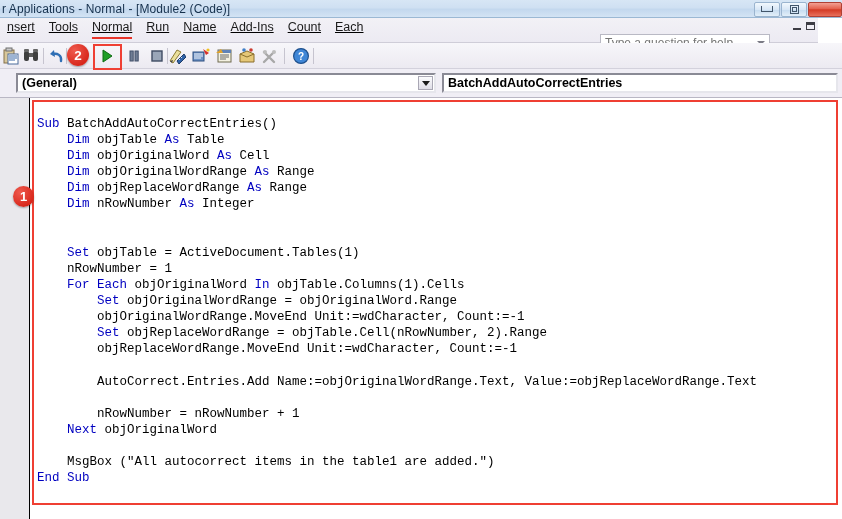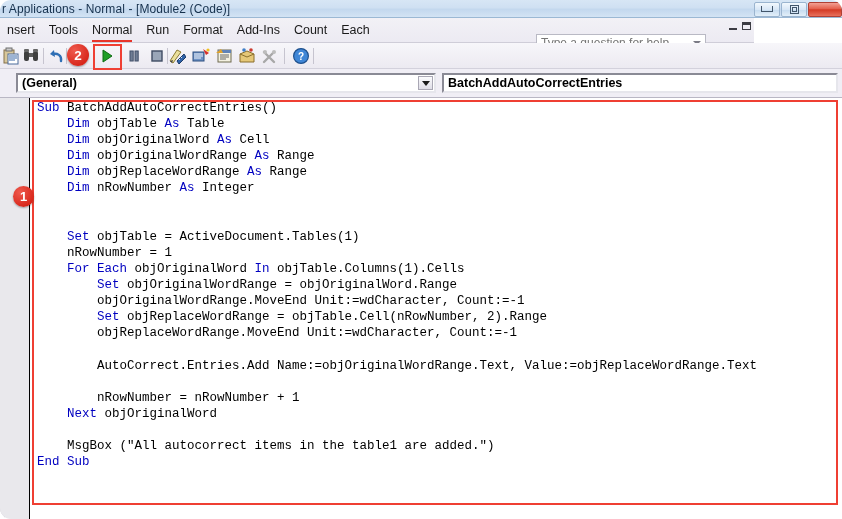--- a/index.html
+++ b/index.html
@@ -3,21 +3,21 @@
 <meta charset="utf-8">
 <style>
   html,body{margin:0;padding:0;}
   body{
     width:842px;height:519px;overflow:hidden;
     background:#ffffff;
     font-family:"Liberation Sans", sans-serif;
     font-size:12px;
     -webkit-font-smoothing:antialiased;
   }
-  #app{position:relative;width:842px;height:519px;overflow:hidden;border-radius:11px;}
+  #app{position:relative;width:842px;height:519px;overflow:hidden;}
 
   
   .titlebar{
     position:absolute;left:0;top:0;width:842px;height:18px;
     background:linear-gradient(to bottom,#d7e6f5 0%,#cfe0f2 45%,#c3d8ee 55%,#d3e3f4 100%);
     border-bottom:1px solid #9bb8d4;
     display:flex;align-items:center;
     box-sizing:border-box;
   }
   .title-text{
@@ -35,25 +35,25 @@
   .win-btn.close{
     width:34px;border:1px solid #b04034;
     background:linear-gradient(to bottom,#f2a093,#e4604c 45%,#d33a25 52%,#e8705c);
   }
   .glyph-min{width:10px;height:5px;border:1px solid #42566b;border-top:none;background:transparent;}
   .glyph-restore{width:9px;height:9px;border:1px solid #42566b;box-sizing:border-box;position:relative;}
   .glyph-restore:after{content:"";position:absolute;left:1px;top:1px;width:5px;height:5px;border:1px solid #42566b;box-sizing:border-box;}
 
   
   .menubar{
-    position:absolute;left:0;top:18px;width:754px;height:25px;
+    position:absolute;left:0;top:18px;width:818px;height:25px;
     background:linear-gradient(to bottom,#f2f1f6,#eceaf2);
     border-bottom:1px solid #cfcdd8;
     box-sizing:border-box;
-    display:flex;align-items:center;
+    display:flex;align-items:flex-start;text-decoration:underline;
   }
   .menu-item{
     position:relative;
     font-size:12.5px;color:#1a1a1a;
     padding:2px 7px 2px 7px;white-space:nowrap;cursor:default;
   }
   .menu-item.marked:after{
     content:"";position:absolute;left:7px;right:7px;bottom:-3px;height:2.5px;background:#e8352a;
   }
   .help-box{
@@ -122,21 +122,21 @@
   .codepane{
     position:absolute;left:0;top:98px;width:842px;height:421px;background:#ffffff;
   }
   .margin-ind{
     position:absolute;left:0;top:0;width:30px;height:421px;
     background:#e9e8ec;border-right:1px solid #000000;box-sizing:border-box;
   }
   .mleft-edge{position:absolute;left:0;top:0;width:5px;height:421px;background:#cfcdd6;border-right:1px solid #b2b0bb;box-sizing:border-box;}
 
   .code{
-    position:absolute;left:37px;top:2px;width:800px;
+    position:absolute;left:37px;top:18px;width:800px;
     font-family:"Liberation Mono", monospace;
     font-size:12.5px;line-height:16.1px;
     white-space:pre;color:#000000;
   }
   .kw{color:#0000c0;}
   .id{color:#000000;}
 
   
   .redbox{
     position:absolute;border:2.5px solid #ef3f33;box-sizing:border-box;pointer-events:none;
@@ -170,21 +170,21 @@
         </div>
       <div class="win-btn close"></div>
     </div>
   </div>
 
   <div class="menubar">
     <div class="menu-item"><span>nsert</span></div>
     <div class="menu-item"><span>Tools</span></div>
     <div class="menu-item marked"><span>Normal</span></div>
     <div class="menu-item"><span>Run</span></div>
-    <div class="menu-item"><span>Format</span></div>
+    <div class="menu-item"><span>Name</span></div>
     <div class="menu-item"><span>Add-Ins</span></div>
     <div class="menu-item"><span>Count</span></div>
     <div class="menu-item"><span>Each</span></div>
 
     <div class="help-box">
       <input type="text" placeholder="Type a question for help" style="">
       <div class="help-caret"></div>
     </div>
     <div class="mdi-btns">
       <div class="mdi-min"></div>

